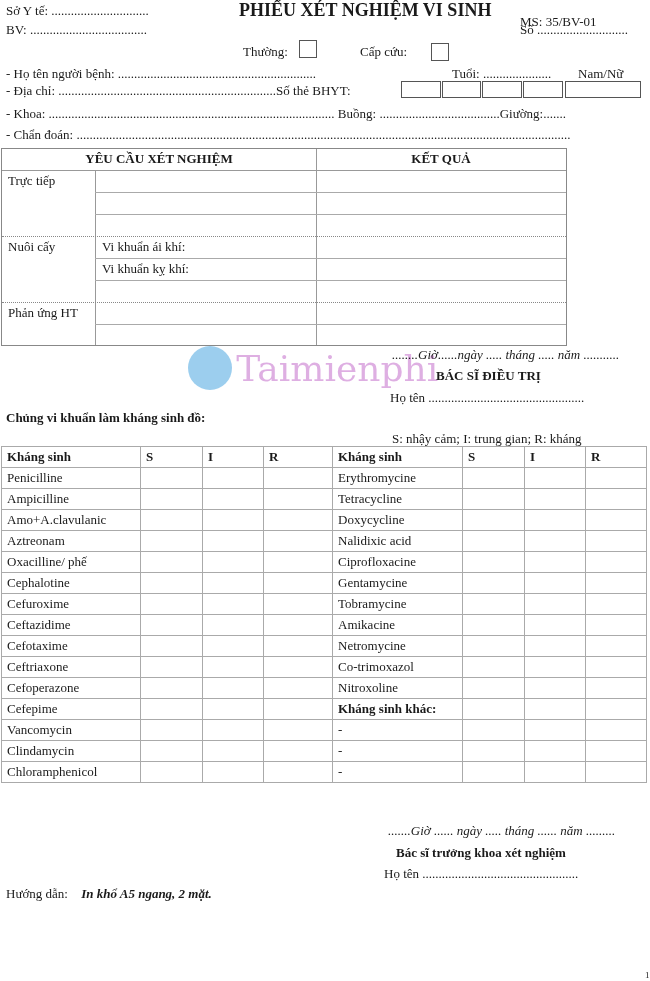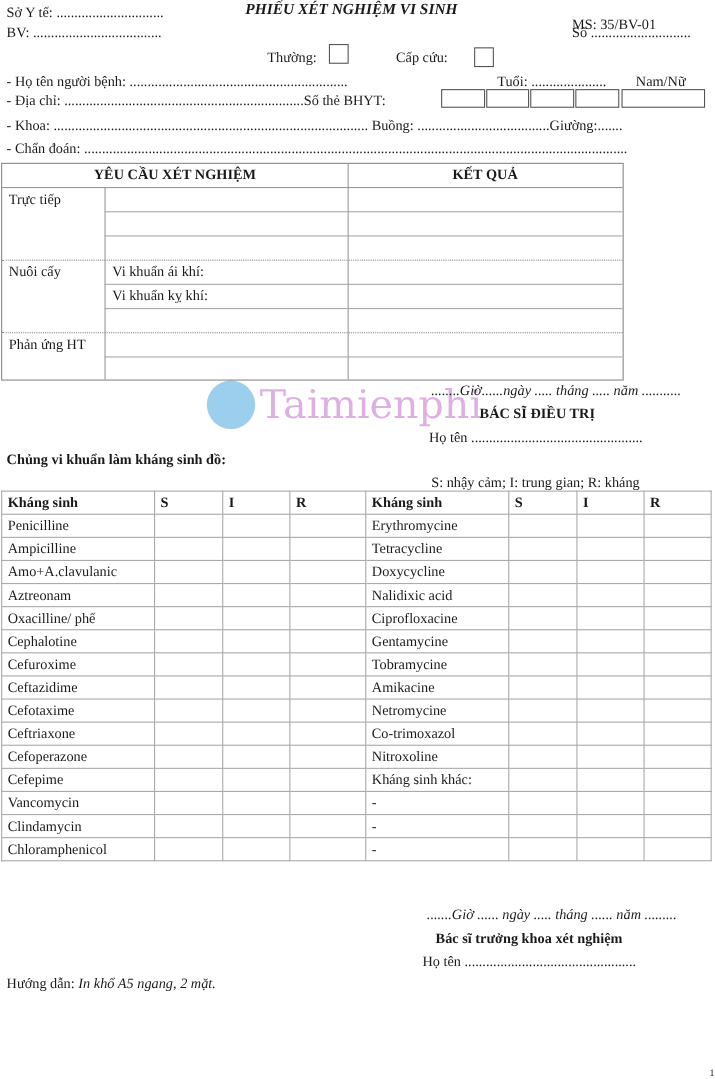--- a/index.html
+++ b/index.html
@@ -28,21 +28,21 @@
 </style>
 </head>
 <body>
 
 <div class="wm" style="left:188px;top:346px;">
   <span style="display:inline-block;width:44px;height:44px;border-radius:50%;background:#4aa6e0;opacity:0.55;vertical-align:middle;"></span>
   <span style="font-size:36px;opacity:0.35;vertical-align:middle;">Taimienphi</span>
 </div>
 
 <div class="abs" style="left:6px;top:3px;">Sở Y tế: ..............................</div>
-<div class="abs bold" style="left:223px;top:2px;font-size:14px;font-style:italic;">PHIẾU XÉT NGHIỆM VI SINH</div>
+<div class="abs bold" style="left:239px;top:2px;font-size:18px;">PHIẾU XÉT NGHIỆM VI SINH</div>
 <div class="abs" style="left:520px;top:14px;text-align:right;">MS: 35/BV-01</div>
 <div class="abs" style="left:6px;top:22px;">BV: ....................................</div>
 <div class="abs" style="left:520px;top:22px;">Số ............................</div>
 
 <div class="abs" style="left:243px;top:44px;">Thường:</div>
 <div class="box" style="left:299px;top:40px;width:18px;height:18px;"></div>
 <div class="abs" style="left:360px;top:44px;">Cấp cứu:</div>
 <div class="box" style="left:431px;top:43px;width:18px;height:18px;"></div>
 
 <div class="abs" style="left:6px;top:66px;">- Họ tên người bệnh: .............................................................</div>
@@ -218,21 +218,21 @@
         <td>Nitroxoline</td>
         <td></td>
         <td></td>
         <td></td>
       </tr>
       <tr>
         <td>Cefepime</td>
         <td></td>
         <td></td>
         <td></td>
-        <td style="font-weight: normal;">Kháng sinh khác:</td>
+        <td style="font-weight: bold;">Kháng sinh khác:</td>
         <td></td>
         <td></td>
         <td></td>
       </tr>
       <tr>
         <td>Vancomycin</td>
         <td></td>
         <td></td>
         <td></td>
         <td>-</td>
@@ -262,15 +262,15 @@
       </tr>
     </tbody>
 </table>
 
 <div class="abs ital" style="left:388px;top:823px;">.......Giờ ...... ngày ..... tháng ...... năm .........</div>
 <div class="abs bold" style="left:396px;top:845px;">Bác sĩ trưởng khoa xét  nghiệm</div>
 <div class="abs" style="left:384px;top:866px;">Họ tên ................................................</div>
 
 <div class="abs" style="left:6px;top:886px;">
   <span>Hướng dẫn:</span>
-  <span class="ital" style="margin-left:0;">In khổ A5 ngang, 2 mặt.</span>
+  <span class="ital" style="margin-left:10px;font-weight:bold;">In khổ A5 ngang, 2 mặt.</span>
 </div>
 <div class="abs" style="left:645px;top:970px;font-size:9px;line-height:10px;">1</div>
 
 </body></html>

